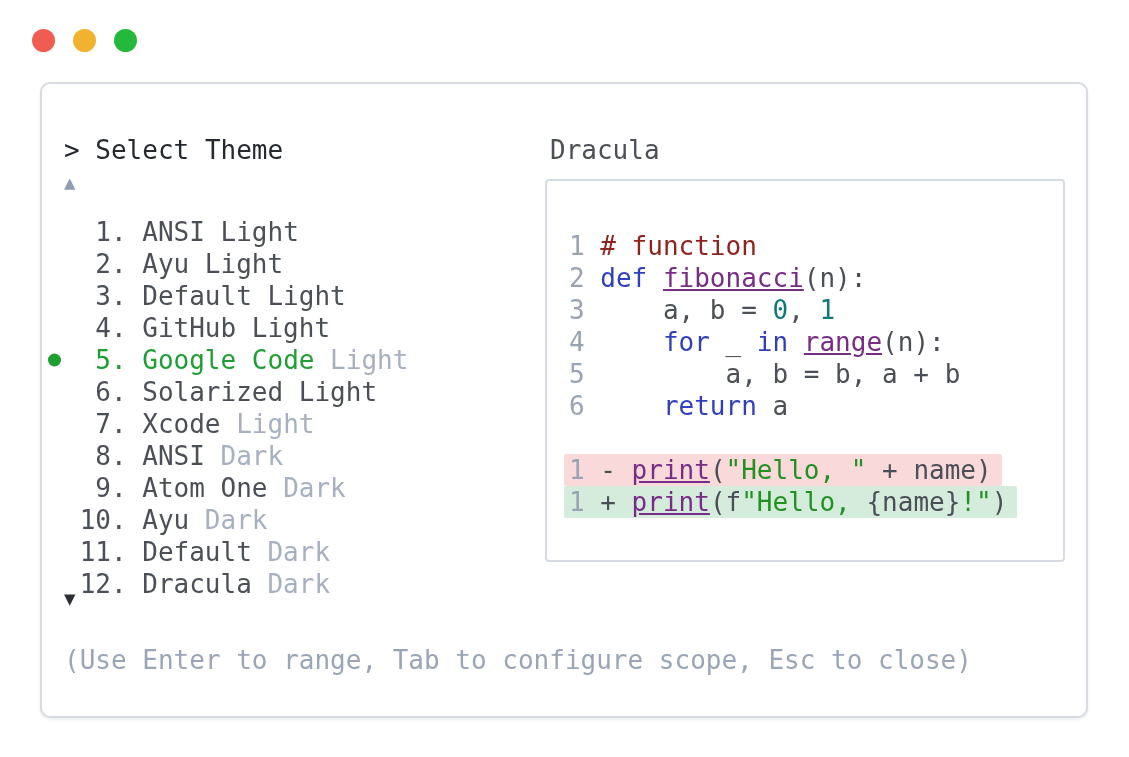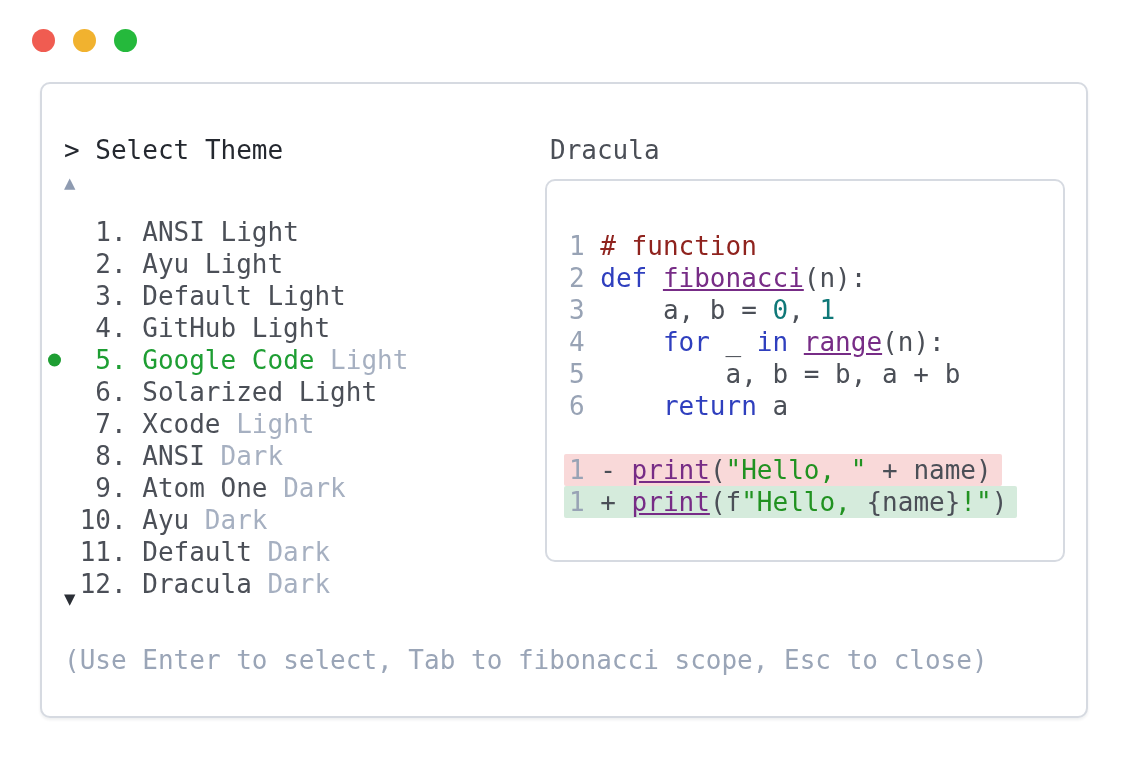--- a/index.html
+++ b/index.html
@@ -27,21 +27,21 @@
   .trow .variant.muted{color:var(--text_variant_muted);}
   .trow.selected .num,.trow.selected .name{color:var(--selected_green);}
   .bullet{
     position:absolute;left:-16px;top:50%;transform:translateY(-50%);
     width:13px;height:13px;border-radius:50%;background:var(--selected_green);
   }
   .footer{position:absolute;left:22px;top:560px;color:var(--text_muted);}
   .preview-label{position:absolute;left:508px;top:50px;color:var(--text_item);}
   .preview-box{
     position:absolute;left:503px;top:95px;width:520px;height:383px;box-sizing:border-box;
-    border:2px solid var(--window_border,#d6dae1);border-radius:10px;background:#ffffff;
+    border:2px solid var(--window_border,#d6dae1);border-radius:4px;background:#ffffff;
   }
   .code{position:absolute;left:22px;top:49px;right:10px;}
   .crow{height:32px;}
   .ln{display:inline-block;width:1ch;text-align:right;margin-right:1ch;color:var(--line_number);}
   .tok-plain{color:var(--syntax_plain);}
   .tok-comment{color:var(--syntax_comment);}
   .tok-keyword{color:var(--syntax_keyword);}
   .tok-function{color:var(--syntax_name);text-decoration:underline;}
   .tok-number{color:var(--syntax_number);}
   .tok-string{color:var(--syntax_string);}
@@ -56,19 +56,19 @@
   <span class="dot" style="background: rgb(240, 92, 81);"></span>
   <span class="dot" style="background: rgb(241, 178, 47);"></span>
   <span class="dot" style="background: rgb(37, 185, 60);"></span>
 </div>
 
 <div class="panel">
   <div class="prompt mono">&gt; Select Theme</div>
   <div class="arrow up mono">▲</div>
   <div class="list mono" id="theme-list"><div class="trow"><span class="num">1.</span><span class="name">ANSI</span><span class="variant">Light</span></div><div class="trow"><span class="num">2.</span><span class="name">Ayu</span><span class="variant">Light</span></div><div class="trow"><span class="num">3.</span><span class="name">Default</span><span class="variant">Light</span></div><div class="trow"><span class="num">4.</span><span class="name">GitHub</span><span class="variant">Light</span></div><div class="trow selected"><span class="bullet"></span><span class="num">5.</span><span class="name">Google Code</span><span class="variant muted">Light</span></div><div class="trow"><span class="num">6.</span><span class="name">Solarized</span><span class="variant">Light</span></div><div class="trow"><span class="num">7.</span><span class="name">Xcode</span><span class="variant muted">Light</span></div><div class="trow"><span class="num">8.</span><span class="name">ANSI</span><span class="variant muted">Dark</span></div><div class="trow"><span class="num">9.</span><span class="name">Atom One</span><span class="variant muted">Dark</span></div><div class="trow"><span class="num">10.</span><span class="name">Ayu</span><span class="variant muted">Dark</span></div><div class="trow"><span class="num">11.</span><span class="name">Default</span><span class="variant muted">Dark</span></div><div class="trow"><span class="num">12.</span><span class="name">Dracula</span><span class="variant muted">Dark</span></div></div>
   <div class="arrow down mono">▼</div>
-  <div class="footer mono">(Use Enter to select, Tab to fibonacci scope, Esc to close)</div>
+  <div class="footer mono">(Use Enter to range, Tab to configure scope, Esc to close)</div>
 
   <div class="preview-label mono">Dracula</div>
   <div class="preview-box">
     <div class="code mono" id="code-area"><div class="crow"><span class="ln">1</span><span class="tok-comment"># function</span></div><div class="crow"><span class="ln">2</span><span class="tok-keyword">def</span><span class="tok-plain"> </span><span class="tok-function">fibonacci</span><span class="tok-plain">(n):</span></div><div class="crow"><span class="ln">3</span><span class="tok-plain">    a, b = </span><span class="tok-number">0</span><span class="tok-plain">, </span><span class="tok-number">1</span></div><div class="crow"><span class="ln">4</span><span class="tok-plain">    </span><span class="tok-keyword">for</span><span class="tok-plain"> _ </span><span class="tok-keyword">in</span><span class="tok-plain"> </span><span class="tok-function">range</span><span class="tok-plain">(n):</span></div><div class="crow"><span class="ln">5</span><span class="tok-plain">        a, b = b, a + b</span></div><div class="crow"><span class="ln">6</span><span class="tok-plain">    </span><span class="tok-keyword">return</span><span class="tok-plain"> a</span></div><div class="crow"></div><div class="crow"><span class="dline removed"><span class="ln">1</span><span class="tok-plain">- </span><span class="tok-function">print</span><span class="tok-plain">(</span><span class="tok-string">"Hello, "</span><span class="tok-plain"> + name)</span></span></div><div class="crow"><span class="dline added"><span class="ln">1</span><span class="tok-plain">+ </span><span class="tok-function">print</span><span class="tok-plain">(f</span><span class="tok-string">"Hello, </span><span class="tok-plain">{name}</span><span class="tok-string">!"</span><span class="tok-plain">)</span></span></div></div>
   </div>
 </div>
 
 </body></html>

